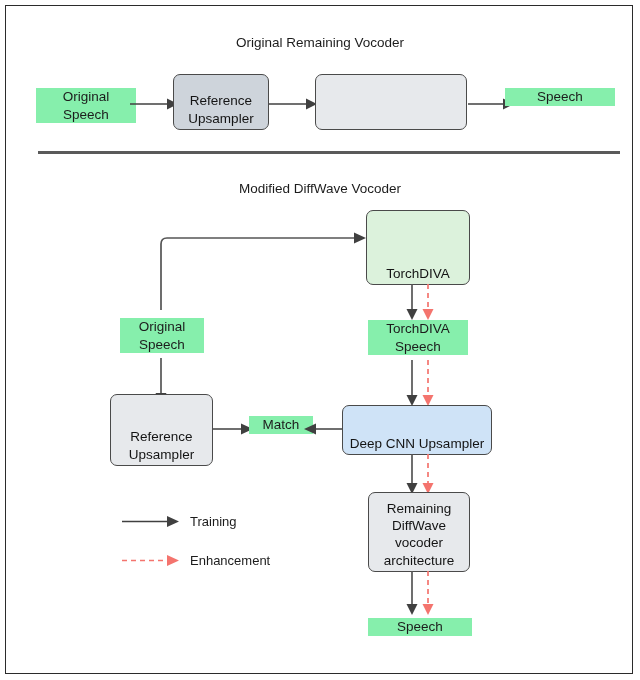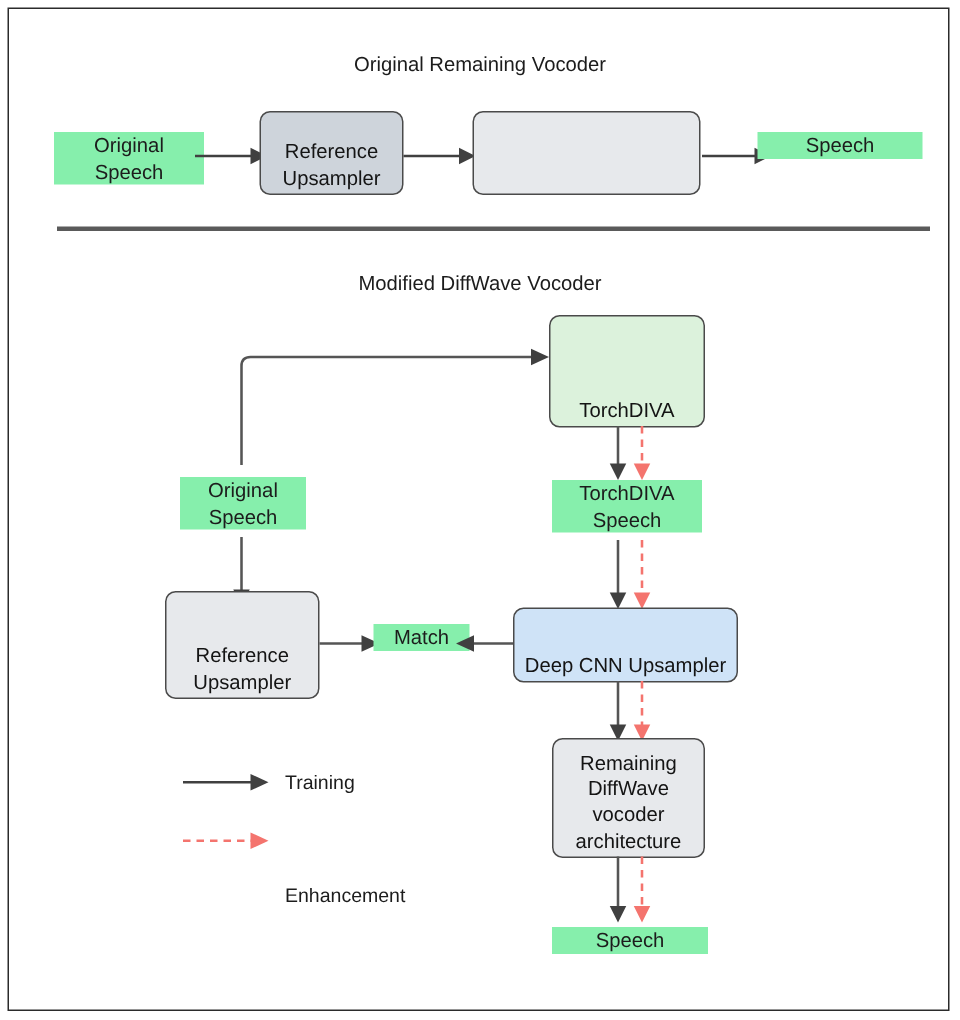--- a/index.html
+++ b/index.html
@@ -223,15 +223,15 @@
   <svg class="edge" style="left:122px; top:512px;" width="62" height="20">
     <line x1="0" y1="9.5" x2="46" y2="9.5" stroke="#404040" stroke-width="1.7"></line>
     <polygon points="45,4 57,9.5 45,15" fill="#404040"></polygon>
   </svg>
   <div class="legend-text" style="left:190px; top:514px;">Training</div>
 
   <svg class="edge" style="left:122px; top:551px;" width="62" height="20">
     <line x1="0" y1="9.5" x2="46" y2="9.5" stroke="#f4746e" stroke-width="1.7" stroke-dasharray="5,4"></line>
     <polygon points="45,4 57,9.5 45,15" fill="#f4746e"></polygon>
   </svg>
-  <div class="legend-text" style="left:190px; top:553px;margin-top:36px;">Enhancement</div>
+  <div class="legend-text" style="left:190px; top:553px;">Enhancement</div>
 
 </div>
 
 </body></html>

